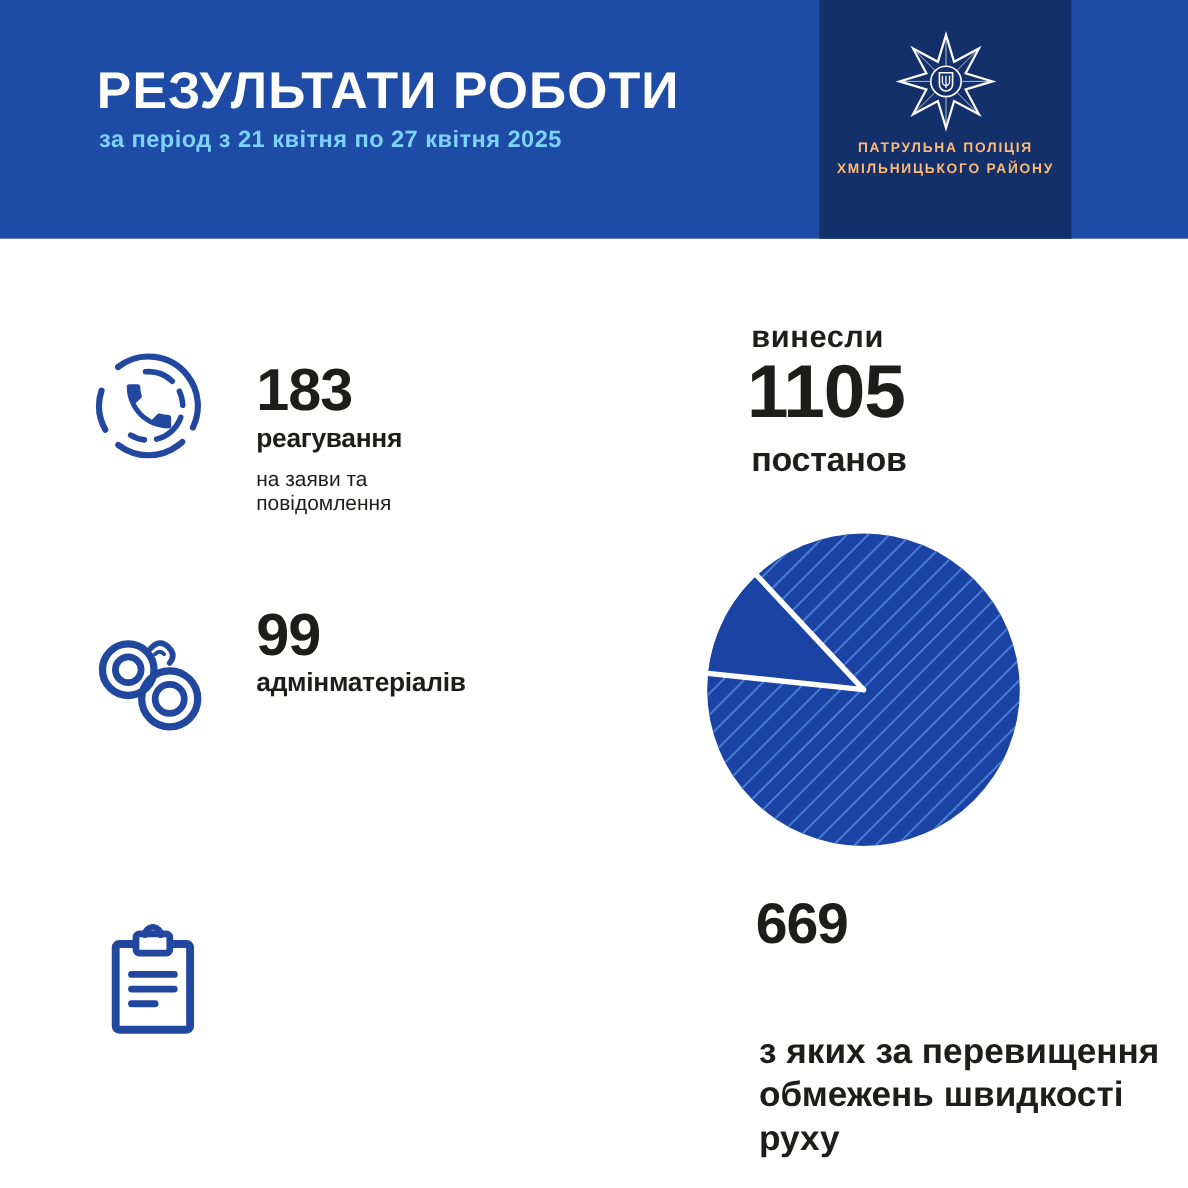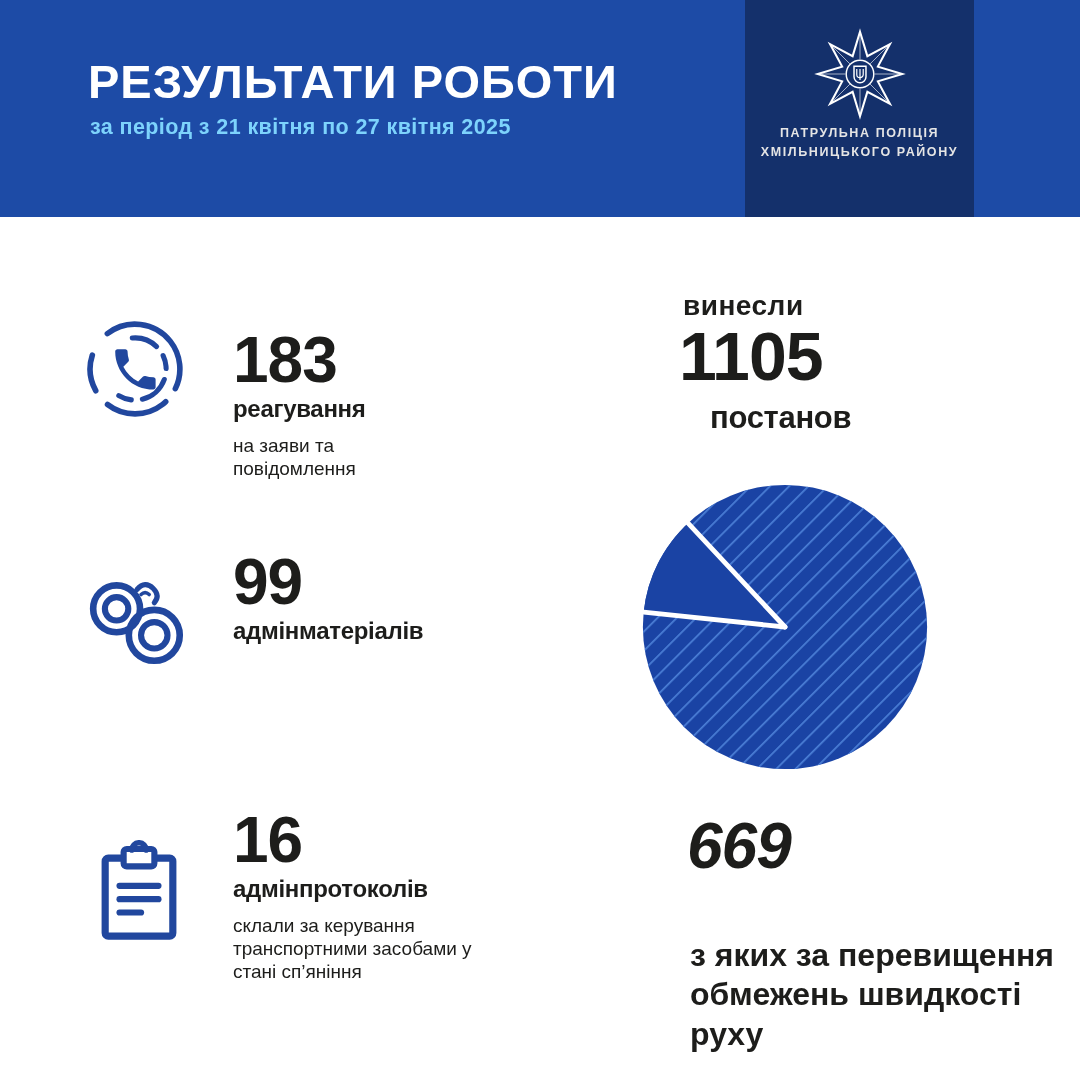--- a/index.html
+++ b/index.html
@@ -7,30 +7,30 @@
     position:relative;width:1080px;height:1080px;background:#ffffff;overflow:hidden;
     font-family:"Liberation Sans","DejaVu Sans",sans-serif;color:#1d1d1b;
   }
   .abs{position:absolute;}
   
   .banner{left:0;top:0;width:1080px;height:217px;background:#1d4ba6;}
   .banner-title{left:88px;top:54px;font-size:47px;font-weight:800;color:#ffffff;letter-spacing:1px;white-space:nowrap;}
   .banner-subtitle{left:90px;top:115px;font-size:21.5px;font-weight:700;color:#7dd3fc;letter-spacing:0.4px;white-space:nowrap;}
   .logo-box{left:745px;top:0;width:229px;height:217px;background:#14306b;text-align:center;}
   .logo-star{margin-top:28px;width:92px;height:92px;}
-  .logo-line{color:#e5e5e5;font-size:12.5px;font-weight:700;letter-spacing:1.6px;line-height:1.55;white-space:nowrap;}
+  .logo-line{color:#fdba74;font-size:12.5px;font-weight:700;letter-spacing:1.6px;line-height:1.55;white-space:nowrap;}
   
-  .stat-value{font-size:64px;font-weight:800;line-height:0.95;letter-spacing:-1px;}
+  .stat-value{font-size:54px;font-weight:800;line-height:0.95;letter-spacing:-1px;}
   .stat-label{font-size:24px;font-weight:800;line-height:1.1;margin-top:5px;letter-spacing:-0.3px;}
   .stat-sub{font-size:19px;font-weight:400;line-height:1.2;margin-top:13px;white-space:pre-line;}
   
   .res-intro{left:683px;top:290px;font-size:28px;font-weight:800;letter-spacing:0.5px;}
   .res-value{left:679px;top:322px;font-size:68px;font-weight:700;letter-spacing:-1px;line-height:1;}
-  .res-label{left:683px;top:400px;font-size:31px;font-weight:800;letter-spacing:-0.3px;margin-left:27px;}
-  .speed-value{left:687px;top:814px;font-size:64px;font-weight:800;letter-spacing:-1px;line-height:1;font-style:italic;}
+  .res-label{left:683px;top:400px;font-size:31px;font-weight:800;letter-spacing:-0.3px;}
+  .speed-value{left:687px;top:814px;font-size:52px;font-weight:800;letter-spacing:-1px;line-height:1;}
   .speed-label{left:690px;top:936px;font-size:32px;font-weight:700;line-height:1.23;white-space:pre-line;}
 </style>
 </head>
 <body>
 
 <div class="canvas">
 
   <header class="abs banner">
     <div class="abs banner-title">РЕЗУЛЬТАТИ РОБОТИ</div>
     <div class="abs banner-subtitle">за період з 21 квітня по 27 квітня 2025</div>
@@ -92,27 +92,20 @@
   <svg class="abs" style="left:98px;top:840px;width:82px;height:104px" viewBox="0 0 80 100">
     <g stroke="#21479e" stroke-linecap="round">
       <rect x="7" y="17" width="66" height="76" rx="3" stroke-width="7" fill="none"></rect>
       <rect x="25" y="8" width="30" height="17" rx="3" stroke-width="6" fill="#ffffff"></rect>
       <path d="M33 9 a7 7 0 0 1 14 0" stroke-width="5.5" fill="none"></path>
       <line x1="21" y1="44" x2="59" y2="44" stroke-width="6"></line>
       <line x1="21" y1="57" x2="59" y2="57" stroke-width="6"></line>
       <line x1="21" y1="70" x2="42" y2="70" stroke-width="6"></line>
     </g>
   </svg>
-  <div class="abs" style="left:233px;top:810px;width:380px">
-    <div class="stat-value">16</div>
-    <div class="stat-label">адмінпротоколів</div>
-    <div class="stat-sub">склали за керування
-транспортними засобами у
-стані сп’яніння</div>
-  </div>
 
   <div class="abs res-intro">винесли</div>
   <div class="abs res-value">1105</div>
   <div class="abs res-label">постанов</div>
 
   <svg class="abs" style="left:639px;top:481px;width:292px;height:292px" viewBox="0 0 300 300">
     <defs>
       <pattern id="hatch" patternUnits="userSpaceOnUse" width="14" height="14" patternTransform="rotate(45)">
         <line x1="0" y1="0" x2="0" y2="14" stroke="#4b7fd6" stroke-width="3.5"></line>
       </pattern>

